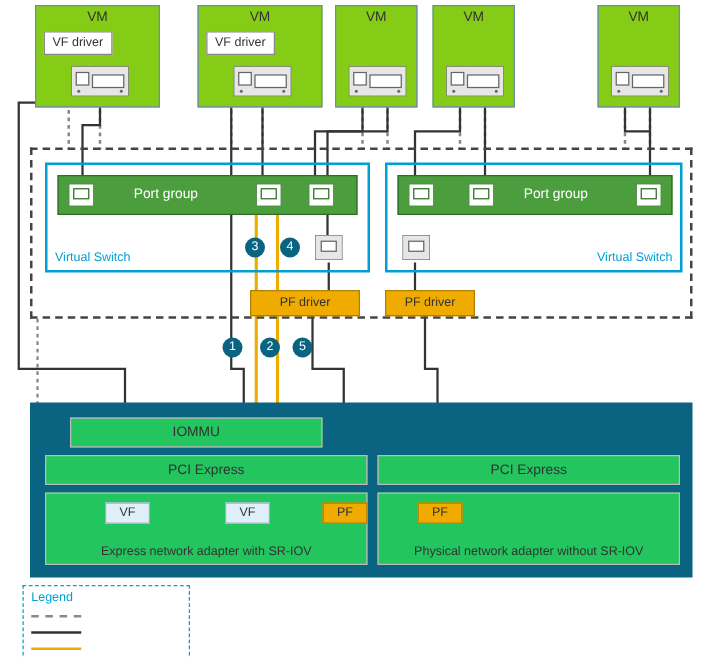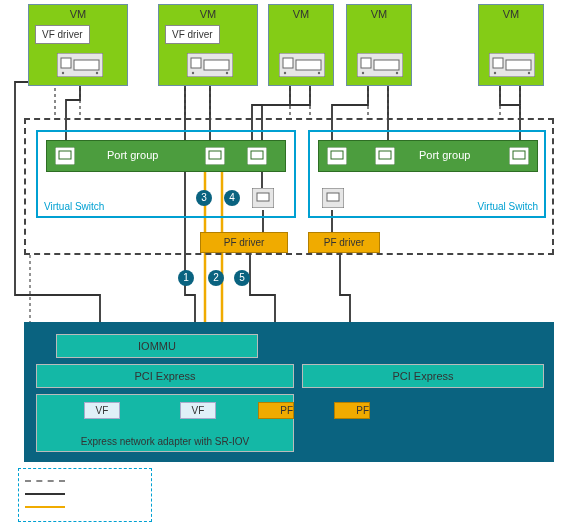--- a/index.html
+++ b/index.html
@@ -79,21 +79,21 @@
     position: absolute;
     width: 22px;
     height: 20px;
   }
   .nic-small svg { width:100%; height:100%; }
   .hw-band {
     background: #0a6380;
     position: absolute;
   }
   .hw-white {
-    background: #14b8a6;
+    background: #22c55e;
     border: 1px solid #bbb;
     position: absolute;
     text-align: center;
     font-size: 11px;
     color:#333;
     display:flex;
     align-items:center;
     justify-content:center;
   }
   .vf-box {
@@ -101,21 +101,21 @@
     border:1px solid #aac;
     position:absolute;
     text-align:center;
     font-size:10px;
     padding:2px 0;
   }
   .pf-box {
     background:#f0ab00;
     border:1px solid #b37f00;
     position:absolute;
-    text-align:right;
+    text-align:center;
     font-size:10px;
     padding:2px 0;
     color:#333;
   }
   .adapter-label {
     position:absolute;
     font-size:10px;
     text-align:center;
     width:100%;
     color:#333;
@@ -357,23 +357,27 @@
       <span>PCI Express</span>
     </div>
 
 <div class="hw-white" style="left:36px;top:394px;width:256px;height:56px;justify-content:flex-start;">
   <div class="adapter-label" style="bottom:4px;">Express network adapter with SR-IOV</div>
 </div>
 <div class="vf-box" style="left:84px;top:402px;width:34px;"><span>VF</span></div>
 <div class="vf-box" style="left:180px;top:402px;width:34px;"><span>VF</span></div>
 <div class="pf-box" style="left:258px;top:402px;width:34px;"><span>PF</span></div>
 
+<div class="hw-white" style="left:302px;top:394px;width:240px;height:56px;justify-content:flex-start;">
+  <div class="adapter-label" style="bottom:4px;">Physical network adapter without SR-IOV</div>
+</div>
 <div class="pf-box" style="left:334px;top:402px;width:34px;"><span>PF</span></div>
 
 <div class="legend" style="left:18px;top:468px;width:120px;">
+  <div class="legend-title">Legend</div>
   <div class="legend-row">
         <div class="legend-line" style="border-top:2px dashed #888;"></div>
       </div>
   <div class="legend-row">
         <div class="legend-line" style="border-top:2px solid #333;"></div>
       </div>
   <div class="legend-row">
         <div class="legend-line" style="border-top:2.5px solid #f0ab00;"></div>
       </div>
 </div>

